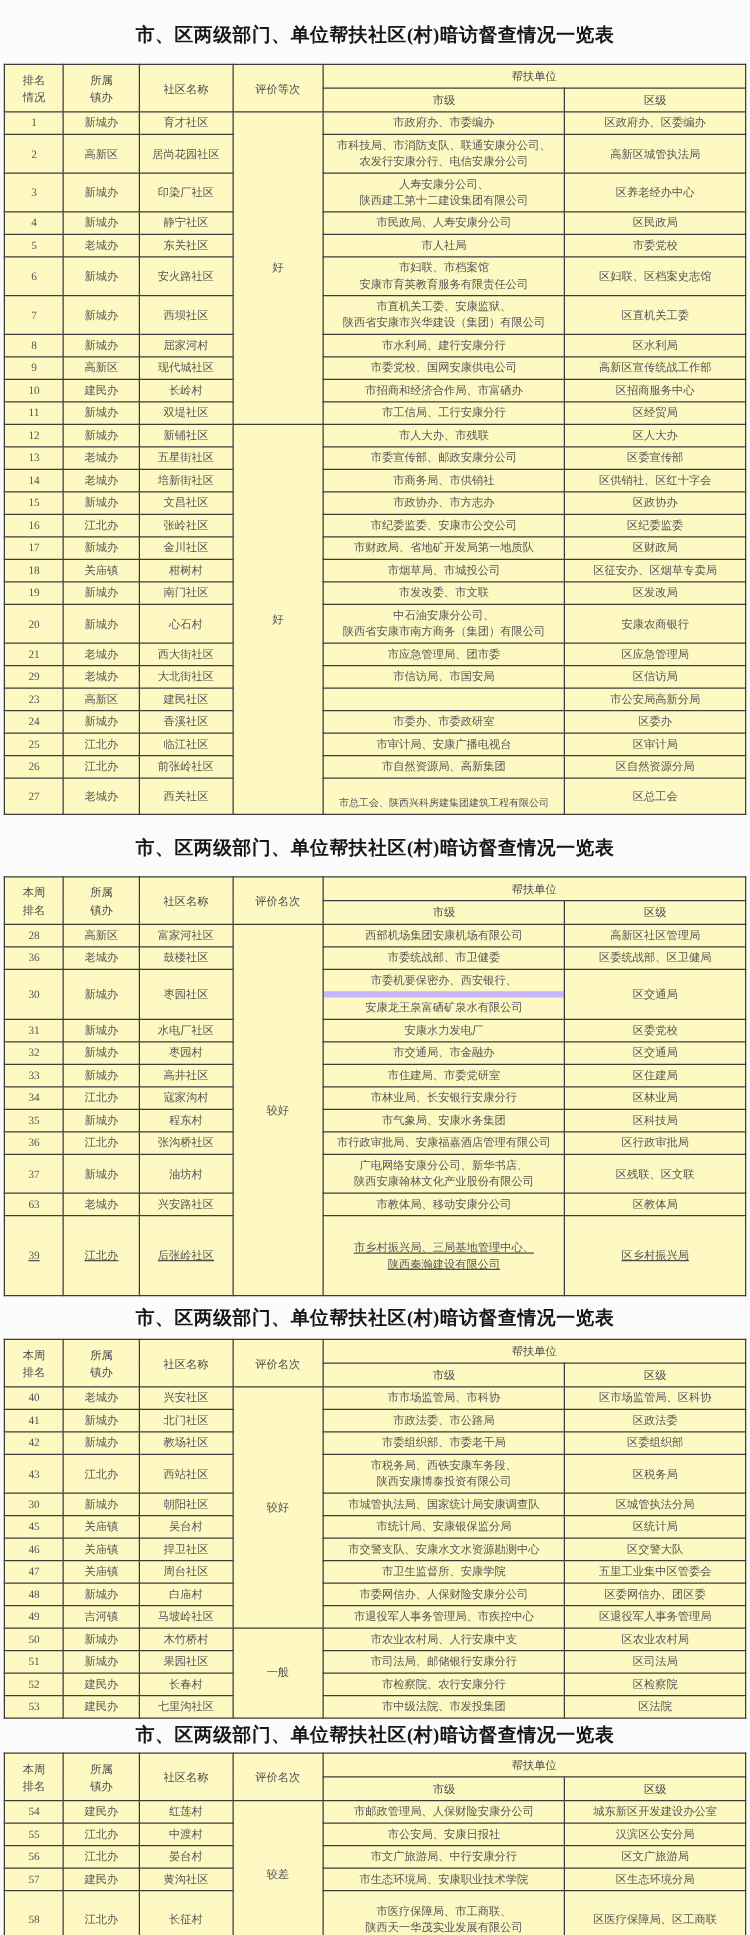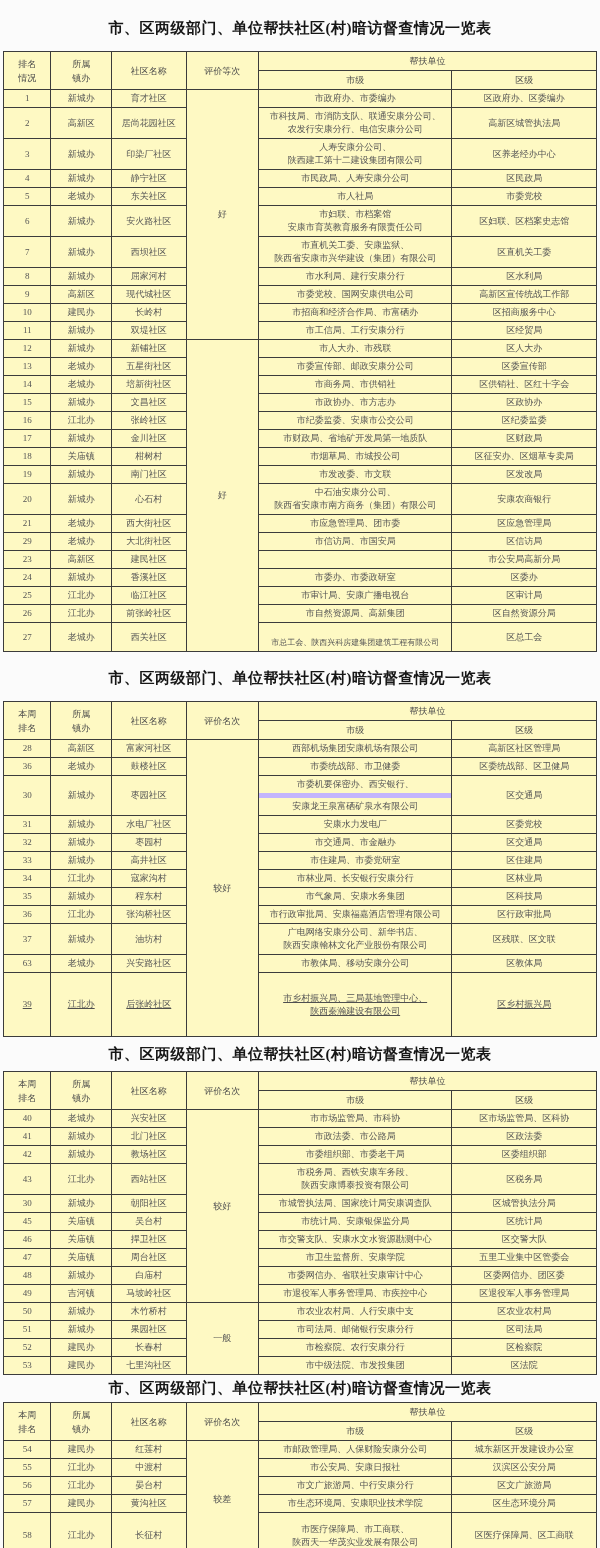--- a/index.html
+++ b/index.html
@@ -668,21 +668,21 @@
             </td>
             <td>
               <div class="line">五里工业集中区管委会</div>
             </td>
           </tr>
           <tr>
             <td>48</td>
             <td>新城办</td>
             <td>白庙村</td>
             <td>
-              <div class="line">市委网信办、省联社安康审计中心</div>
+              <div class="line">市委网信办、人保财险安康分公司</div>
             </td>
             <td>
               <div class="line">区委网信办、团区委</div>
             </td>
           </tr>
           <tr>
             <td>49</td>
             <td>吉河镇</td>
             <td>马坡岭社区</td>
             <td>

